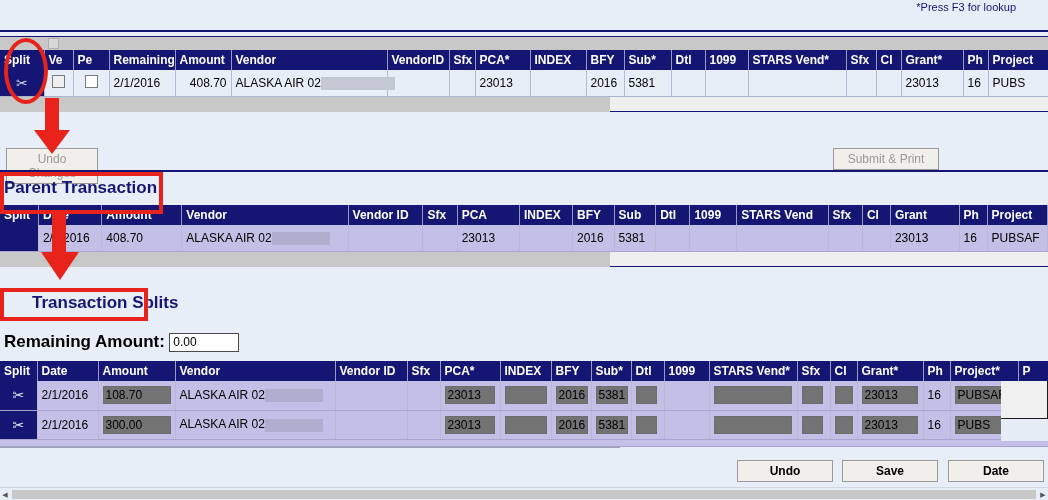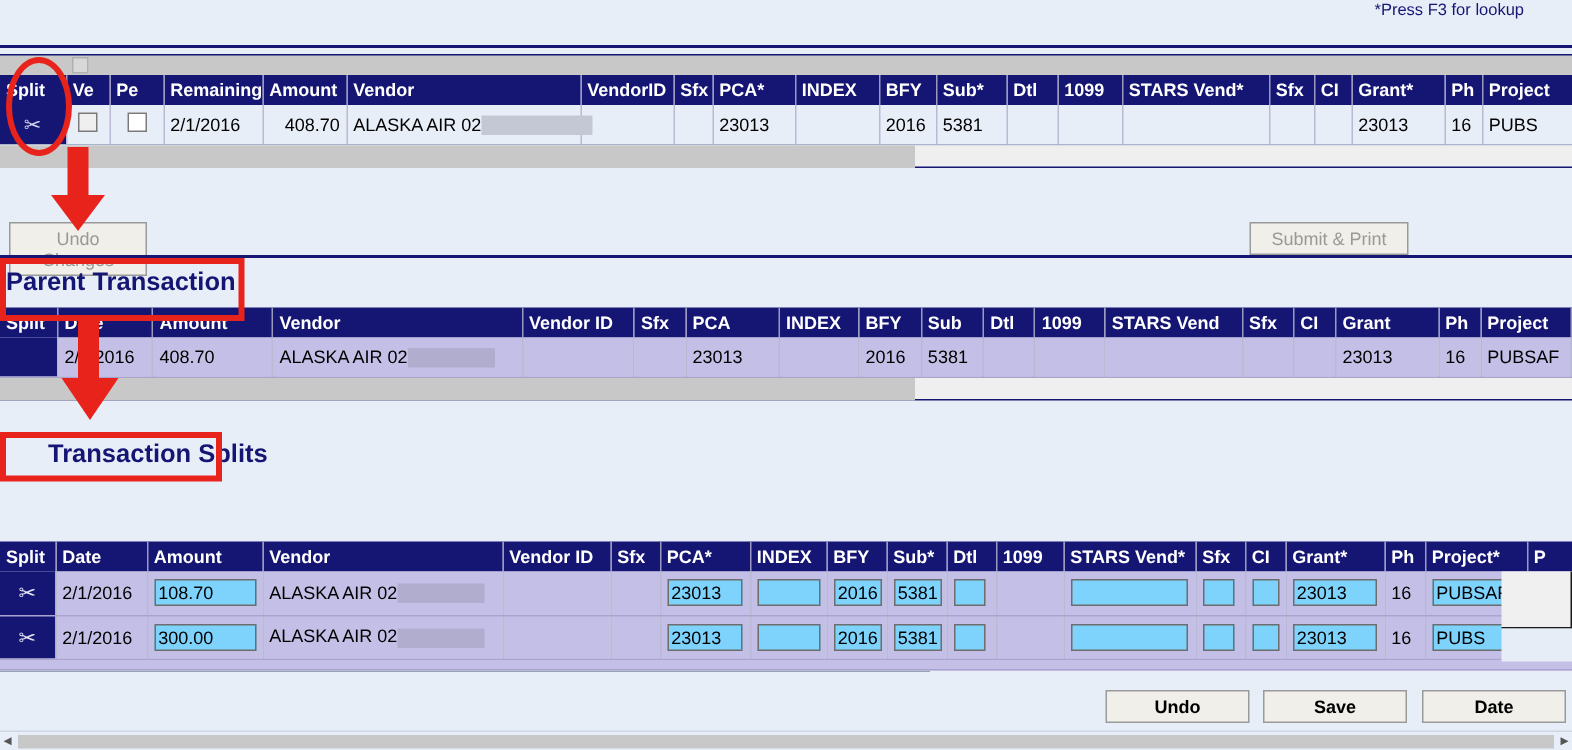--- a/index.html
+++ b/index.html
@@ -75,21 +75,21 @@
   }
 
   
   table.parent-grid td { background: #c4bfe6; border-bottom: 1px solid #a9a3cf; }
   table.parent-grid td.split-cell { background: #151573 !important; }
 
   
   table.splits-grid td { background: #c4bfe6; border-bottom: 1px solid #a9a3cf; }
   table.splits-grid td.split-cell { background: #151573 !important; }
   .inp {
-    background: #7dd3fc; border: 1px solid #6d6d6d; font-size: 12px;
+    background: #737373; border: 1px solid #6d6d6d; font-size: 12px;
     font-family: "Liberation Sans", sans-serif; color: #000;
     height: 18px; padding: 0 2px; line-height: 16px; display: inline-block;
     overflow: hidden; white-space: nowrap; vertical-align: middle;
   }
 
   
   .anno-ellipse {
     position: absolute; border: 4px solid #e8231c; border-radius: 50%;
     pointer-events: none;
   }
@@ -290,20 +290,24 @@
         </tr>
       </tbody>
     </table>
     <div class="hscroll">
       <div class="thumb" style="width:610px"></div>
     </div>
   </div>
 
   <div class="sect-title" style="position:absolute;left:4px;top:293px;margin-left:28px;">Transaction Splits</div>
 
+  <div style="position:absolute;left:4px;top:332px;">
+    <span class="remaining-label">Remaining Amount:</span>
+    <span class="remaining-box">0.00</span>
+  </div>
 
   <div style="position:absolute;left:0;top:361px;width:1048px;">
     <table class="grid splits-grid" style="width:1048px">
       <colgroup>
         <col style="width:37px">
           <col style="width:61px">
           <col style="width:77px">
           <col style="width:160px">
         <col style="width:72px">
           <col style="width:33px">

